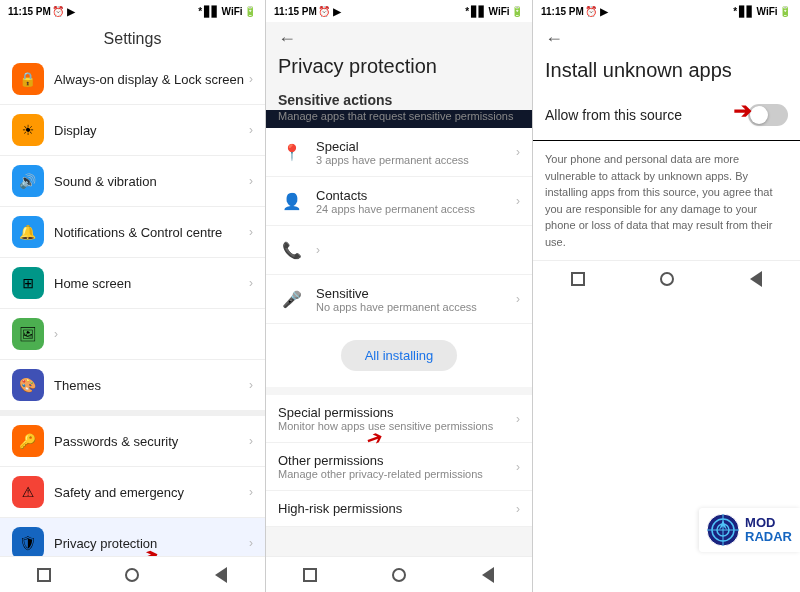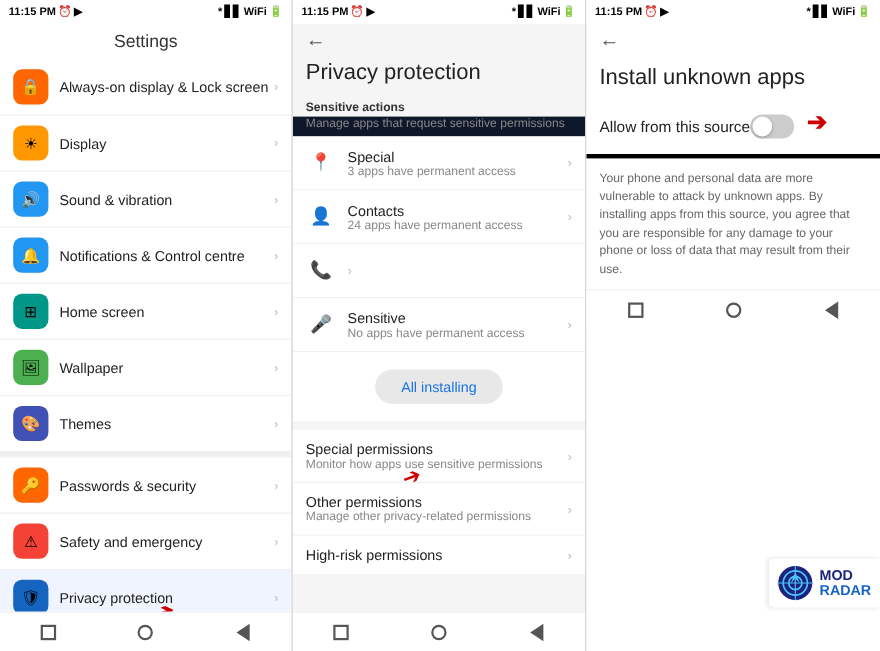--- a/index.html
+++ b/index.html
@@ -113,21 +113,21 @@
     }
 
     .privacy-title {
       font-size: 20px;
       font-weight: 400;
       color: #222;
       padding: 8px 0 4px 0;
     }
 
     .section-label {
-      font-size: 11px;
+      font-size: 14px;
       font-weight: 600;
       color: #333;
       padding: 10px 12px 2px 12px;
       background: #f5f5f5;
     }
 
     .section-sublabel {
       font-size: 11px;
       color: #888;
       padding: 0 12px 6px 12px;
@@ -193,23 +193,23 @@
     .install-title {
       font-size: 20px;
       font-weight: 400;
       color: #222;
       padding: 8px 12px 8px 12px;
     }
 
     .allow-row {
       display: flex;
       align-items: center;
-      justify-content: flex-start;
+      justify-content: space-between;
       padding: 14px 12px;
-      border-bottom: 4px solid #000000;
+      border-bottom: 1px solid #000000;
     }
 
     .allow-label { font-size: 14px; color: #222; }
 
     .toggle-off {
       width: 40px;
       height: 22px;
       background: #ccc;
       border-radius: 11px;
       position: relative;
@@ -336,21 +336,20 @@
 
     <div class="settings-item">
       <div class="settings-icon icon-teal">⊞</div>
       <span class="settings-item-text">Home screen</span>
       <span class="settings-chevron">›</span>
     </div>
     <div class="divider"></div>
 
     <div class="settings-item">
       <div class="settings-icon icon-green">🖼</div>
-      <span class="settings-item-text">Wallpaper</span>
       <span class="settings-chevron">›</span>
     </div>
     <div class="divider"></div>
 
     <div class="settings-item">
       <div class="settings-icon icon-indigo">🎨</div>
       <span class="settings-item-text">Themes</span>
       <span class="settings-chevron">›</span>
     </div>
     <div class="section-divider"></div>

